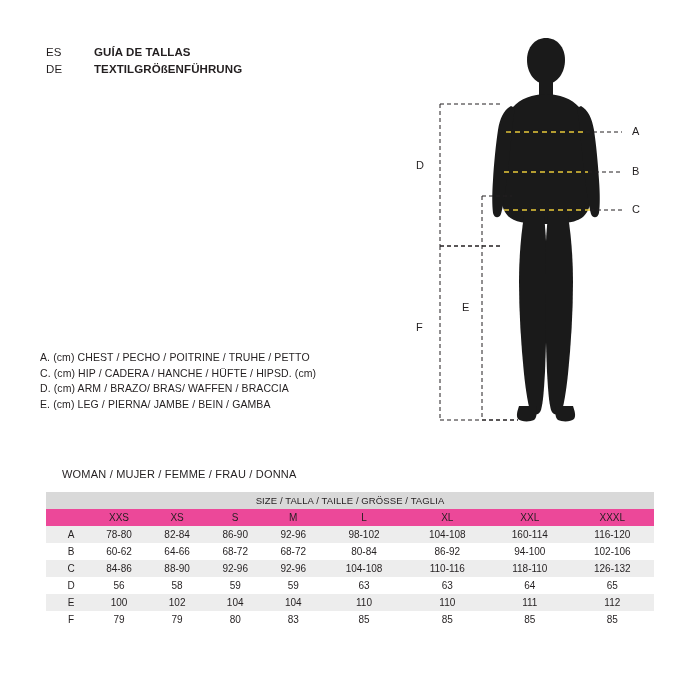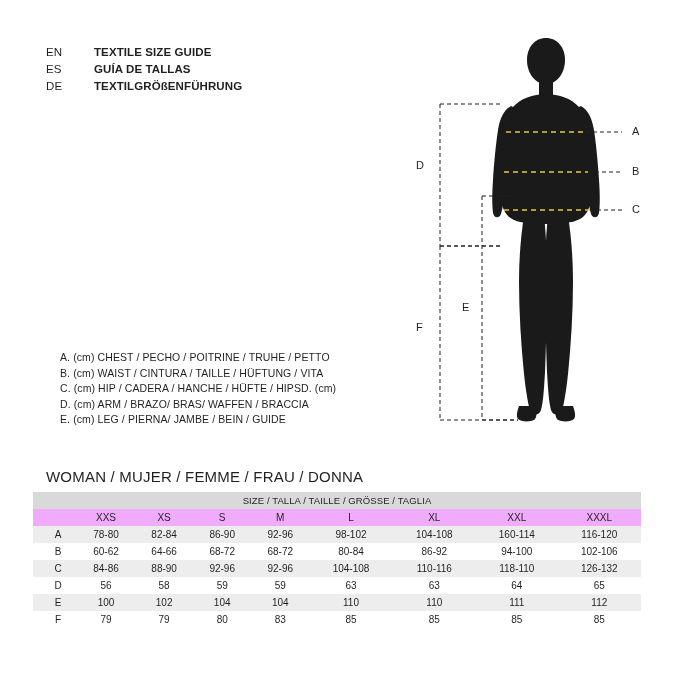--- a/index.html
+++ b/index.html
@@ -32,39 +32,39 @@
     letter-spacing: 0.2px;
   }
   .lang-text {
     font-weight: bold;
     letter-spacing: 0.1px;
   }
 
   
   .legend {
     position: absolute;
-    left: 60px;
+    left: 40px;
     top: 350px;
     font-size: 10.5px;
     line-height: 15.6px;
     letter-spacing: 0.1px;
   }
 
   .woman-label {
     position: absolute;
-    left: 46px;
+    left: 62px;
     top: 468px;
-    font-size: 15px;
+    font-size: 11px;
     letter-spacing: 0.2px;
   }
 
   
   .table-wrap {
     position: absolute;
-    left: 33px;
+    left: 46px;
     top: 492px;
     width: 608px;
   }
   table.size-table {
     border-collapse: collapse;
     width: 608px;
     font-size: 10px;
     color: #231f20;
   }
   table.size-table td, table.size-table th {
@@ -76,21 +76,21 @@
   }
   .hdr-row td {
     background: #d9d9d9;
     text-align: left;
     padding-left: 6px;
     font-size: 9.5px;
     letter-spacing: 0.1px;
     height: 15px;
   }
   .sizes-row td {
-    background: #f0abfc;
+    background: #ec4899;
     height: 19px;
     font-size: 10px;
   }
   .row-shade td { background: #ededed; }
   .row-plain td { background: #ffffff; }
   .col-label {
     width: 38px;
     text-align: left;
     padding-left: 6px !important;
   }
@@ -108,40 +108,35 @@
   .dim-letter {
     position: absolute;
     font-size: 11px;
     color: #231f20;
   }
 </style>
 </head>
 <body>
 
 <div class="lang-block">
-  <div class="lang-row">
-    <span class="lang-code">EN</span>
-    <span class="lang-text">TEXTILE SIZE GUIDE</span>
-  </div>
   <div class="lang-row">
     <span class="lang-code">ES</span>
     <span class="lang-text">GUÍA DE TALLAS</span>
   </div>
   <div class="lang-row">
     <span class="lang-code">DE</span>
     <span class="lang-text">TEXTILGRÖßENFÜHRUNG</span>
   </div>
 </div>
 
 <div class="legend">
   <div>A. (cm) CHEST / PECHO / POITRINE / TRUHE / PETTO</div>
-  <div>B. (cm) WAIST / CINTURA / TAILLE / HÜFTUNG / VITA</div>
   <div>C. (cm) HIP / CADERA / HANCHE / HÜFTE / HIPSD. (cm)</div>
   <div>D. (cm) ARM / BRAZO/ BRAS/ WAFFEN / BRACCIA</div>
-  <div>E. (cm) LEG / PIERNA/ JAMBE / BEIN / GUIDE</div>
+  <div>E. (cm) LEG / PIERNA/ JAMBE / BEIN / GAMBA</div>
 </div>
 
 <div class="woman-label">WOMAN / MUJER / FEMME / FRAU / DONNA</div>
 
 <div class="table-wrap">
   <table class="size-table">
     <tbody>
       <tr class="hdr-row">
         <td colspan="9">SIZE / TALLA / TAILLE / GRÖSSE / TAGLIA</td>
       </tr>

